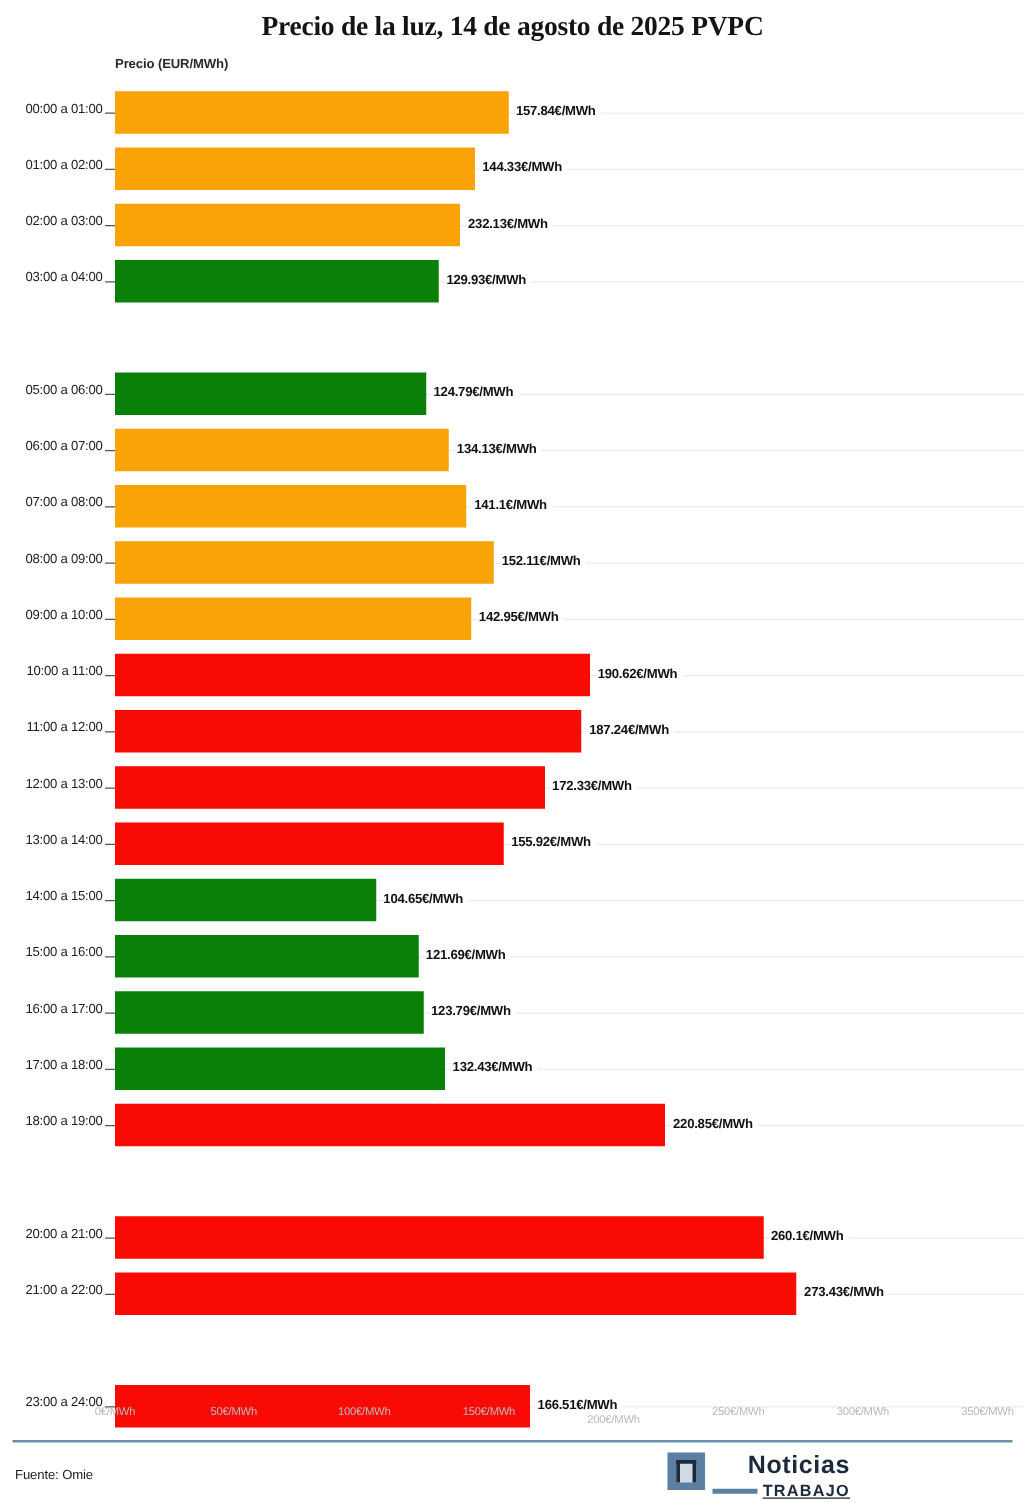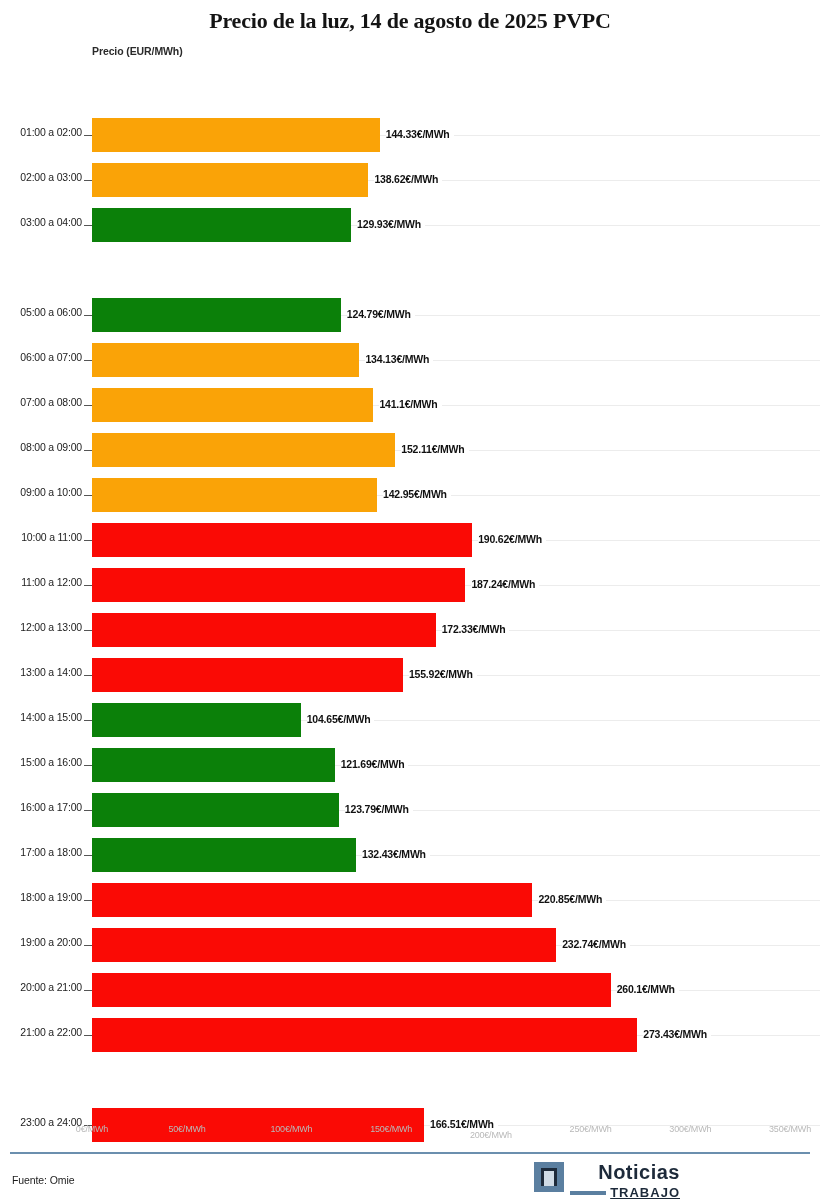--- a/index.html
+++ b/index.html
@@ -214,33 +214,40 @@
   }
 </style>
 </head>
 <body>
 
 <h1 class="chart-title">Precio de la luz, 14 de agosto de 2025 PVPC</h1>
 
 <div class="axis-caption">Precio (EUR/MWh)</div>
 
 <div class="plot" id="plot">
+    <div class="row" style="top: 0px;">
+      <div class="row-gridline"></div>
+      <div class="row-label">00:00 a 01:00</div>
+      <div class="row-tick"></div>
+      <div class="bar" style="width: 314.778px; background: rgb(250, 163, 7);"></div>
+      <div class="bar-value" style="left: 412.778px;">157.84€/MWh</div>
+    </div>
     <div class="row" style="top: 45px;">
       <div class="row-gridline"></div>
       <div class="row-label">01:00 a 02:00</div>
       <div class="row-tick"></div>
       <div class="bar" style="width: 287.835px; background: rgb(250, 163, 7);"></div>
       <div class="bar-value" style="left: 385.835px;">144.33€/MWh</div>
     </div>
     <div class="row" style="top: 90px; text-decoration: underline;">
       <div class="row-gridline"></div>
       <div class="row-label">02:00 a 03:00</div>
       <div class="row-tick"></div>
       <div class="bar" style="width: 276.448px; background: rgb(250, 163, 7);"></div>
-      <div class="bar-value" style="left: 374.448px;">138.62€/MWh</div>
+      <div class="bar-value" style="left: 374.448px;">232.13€/MWh</div>
     </div>
     <div class="row" style="top: 135px;">
       <div class="row-gridline"></div>
       <div class="row-label">03:00 a 04:00</div>
       <div class="row-tick"></div>
       <div class="bar" style="width: 259.118px; background: rgb(11, 128, 9);"></div>
       <div class="bar-value" style="left: 357.118px;">129.93€/MWh</div>
     </div>
     <div class="row" style="top: 225px;">
       <div class="row-gridline"></div>
@@ -332,27 +339,20 @@
       <div class="row-tick"></div>
       <div class="bar" style="width: 264.103px; background: rgb(11, 128, 9);"></div>
       <div class="bar-value" style="left: 362.103px;">132.43€/MWh</div>
     </div>
     <div class="row" style="top: 810px;">
       <div class="row-gridline"></div>
       <div class="row-label">18:00 a 19:00</div>
       <div class="row-tick"></div>
       <div class="bar" style="width: 440.438px; background: rgb(250, 10, 5);"></div>
       <div class="bar-value" style="left: 538.438px;">220.85€/MWh</div>
-    </div>
-    <div class="row" style="top: 855px;">
-      <div class="row-gridline"></div>
-      <div class="row-label">19:00 a 20:00</div>
-      <div class="row-tick"></div>
-      <div class="bar" style="width: 464.15px; background: rgb(250, 10, 5);"></div>
-      <div class="bar-value" style="left: 562.15px;">232.74€/MWh</div>
     </div>
     <div class="row" style="top: 900px;">
       <div class="row-gridline"></div>
       <div class="row-label">20:00 a 21:00</div>
       <div class="row-tick"></div>
       <div class="bar" style="width: 518.714px; background: rgb(250, 10, 5);"></div>
       <div class="bar-value" style="left: 616.714px;">260.1€/MWh</div>
     </div>
     <div class="row" style="top: 945px;">
       <div class="row-gridline"></div>

